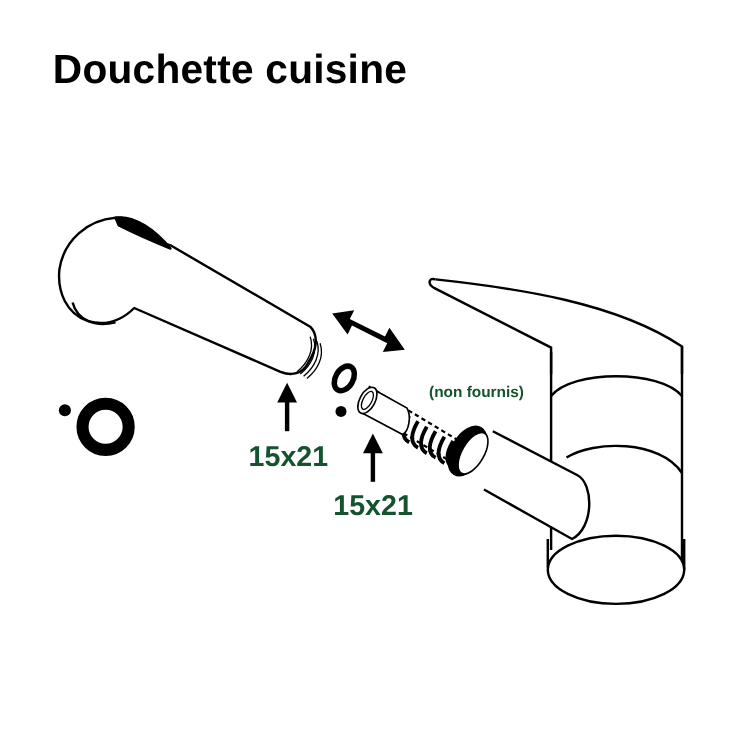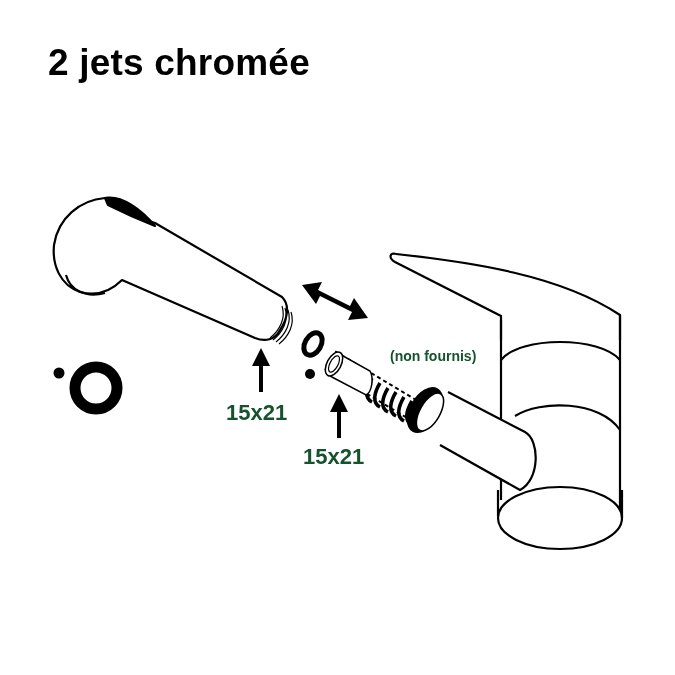--- a/index.html
+++ b/index.html
@@ -1,27 +1,27 @@
 <!DOCTYPE html>
 <html><head>
   <meta charset="utf-8">
   <style>
     html, body { margin: 0; padding: 0; background: #ffffff; }
     body { width: 675px; height: 675px; position: relative; overflow: hidden; font-family: "Liberation Sans", sans-serif; }
     .title { position: absolute; left: 48px; top: 42px; font-family: "Liberation Sans", sans-serif; font-weight: bold; font-size: 37px; line-height: 41px; color: #000; letter-spacing: 0.2px; }
     svg.diagram { position: absolute; left: 0; top: 0; }
     .lbl { position: absolute; font-family: "Liberation Sans", sans-serif; font-weight: bold; color: #14532d; }
-    .size { font-size: 22px; }
+    .size { font-size: 26px; }
     .note { font-size: 14px; }
   </style>
 </head>
 <body>
 
 <div class="title">
-  <div>2 jets chromée</div>
+  <div>Douchette cuisine</div>
 </div>
 
 <svg class="diagram" width="675" height="675" viewBox="0 0 675 675">
 
   <g fill="none" stroke="#000" stroke-width="2.2" stroke-linejoin="round">
     <path d="M105,198 C80,200 58,218 54,245 C52,265 60,285 80,292 C95,296 110,292 122,280 L255,338 C265,342 275,340 280,330 C288,318 290,305 282,297 L155,223 L140,218 C130,205 118,197 105,198 Z" fill="#fff"></path>
     <path d="M66,275 C70,290 85,298 105,293"></path>
     <path d="M105,198 C122,195 142,210 155,226 C140,220 122,212 108,205 Z" fill="#000"></path>
     <g stroke-width="1.2">
       <path d="M270,338 C280,330 286,318 282,306"></path>

